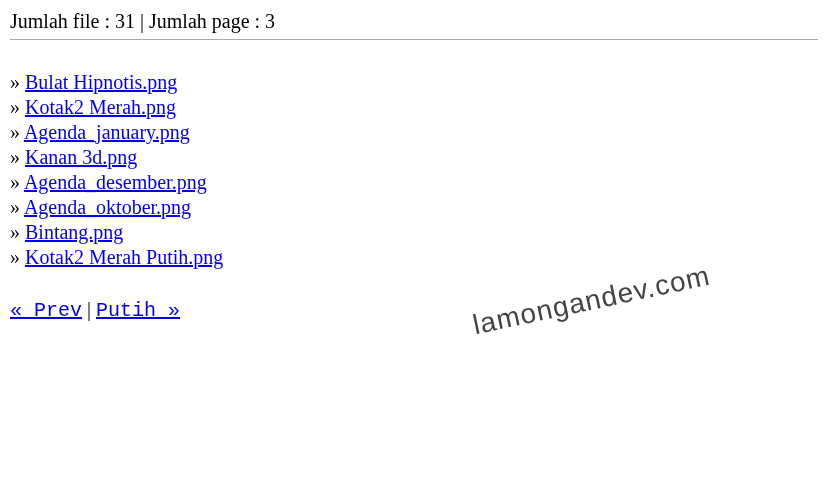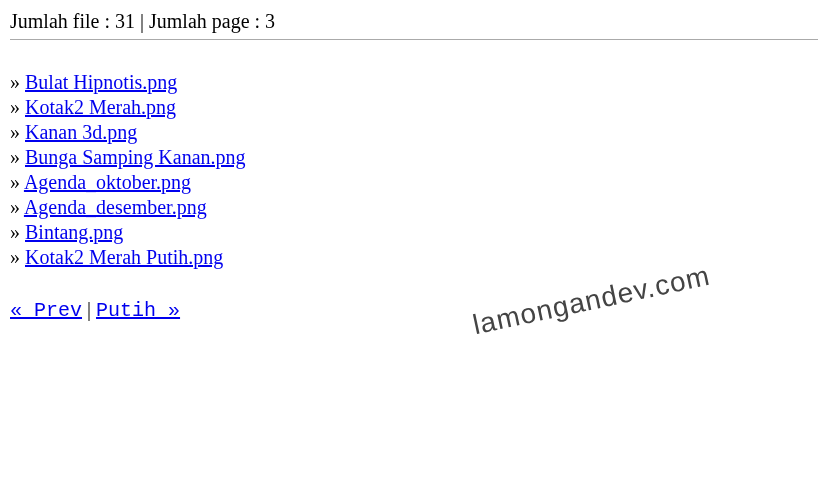--- a/index.html
+++ b/index.html
@@ -63,24 +63,24 @@
   </style>
 </head>
 <body>
 
 <div class="header-line">Jumlah file : 31 | Jumlah page : 3</div>
 <hr>
 
 <div class="file-list">
   <div class="file-row"><span class="bullet">» </span><a class="file-link">Bulat Hipnotis.png</a></div>
   <div class="file-row"><span class="bullet">» </span><a class="file-link">Kotak2 Merah.png</a></div>
+  <div class="file-row"><span class="bullet">» </span><a class="file-link">Agenda_january.png</a></div>
   <div class="file-row"><span class="bullet">» </span><a class="file-link">Kanan 3d.png</a></div>
-  <div class="file-row"><span class="bullet">» </span><a class="file-link">Bunga Samping Kanan.png</a></div>
+  <div class="file-row"><span class="bullet">» </span><a class="file-link">Agenda_desember.png</a></div>
   <div class="file-row"><span class="bullet">» </span><a class="file-link">Agenda_oktober.png</a></div>
-  <div class="file-row"><span class="bullet">» </span><a class="file-link">Agenda_desember.png</a></div>
   <div class="file-row"><span class="bullet">» </span><a class="file-link">Bintang.png</a></div>
   <div class="file-row"><span class="bullet">» </span><a class="file-link">Kotak2 Merah Putih.png</a></div>
 </div>
 
 <div class="pagination">
   <a class="page-link">« Prev</a><span class="sep"> | </span><a class="page-link">Putih »</a>
 </div>
 
 <div class="watermark">lamongandev.com</div>
 

